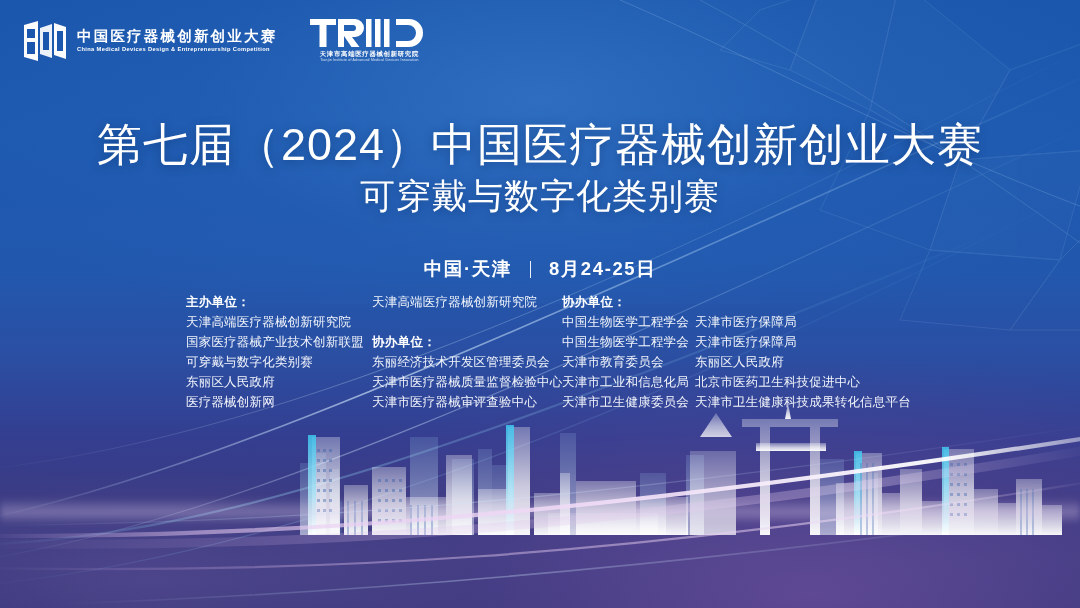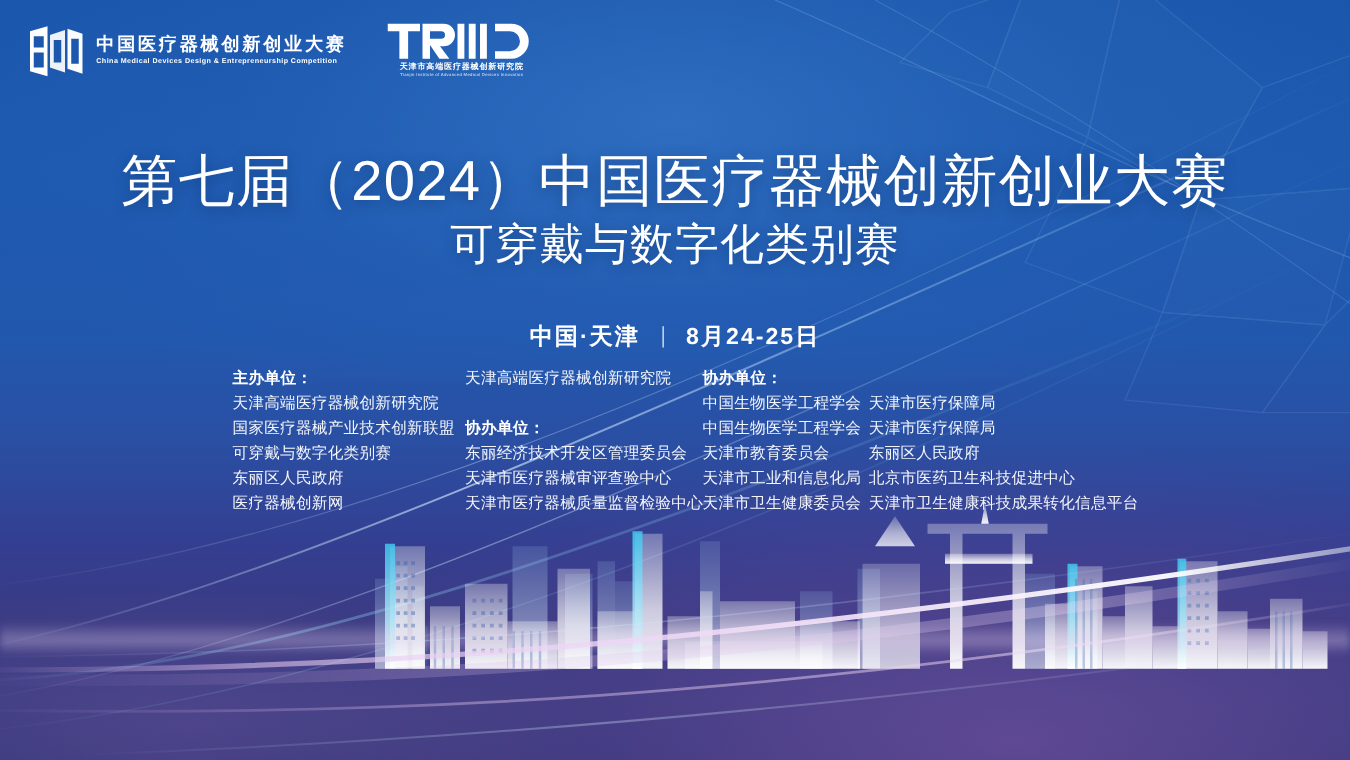--- a/index.html
+++ b/index.html
@@ -239,22 +239,22 @@
       <div class="it">可穿戴与数字化类别赛</div>
       <div class="it">东丽区人民政府</div>
       <div class="it">医疗器械创新网</div>
     </div>
 
     <div class="col col-2">
       <div class="it">天津高端医疗器械创新研究院</div>
       <div class="spacer"></div>
       <div class="hd">协办单位：</div>
       <div class="it">东丽经济技术开发区管理委员会</div>
+      <div class="it">天津市医疗器械质量监督检验中心</div>
       <div class="it">天津市医疗器械审评查验中心</div>
-      <div class="it">天津市医疗器械质量监督检验中心</div>
     </div>
 
     <div class="col col-3">
       <div class="hd">协办单位：</div>
       <div class="it">中国生物医学工程学会</div>
       <div class="it">中国生物医学工程学会</div>
       <div class="it">天津市教育委员会</div>
       <div class="it">天津市工业和信息化局</div>
       <div class="it">天津市卫生健康委员会</div>
     </div>

